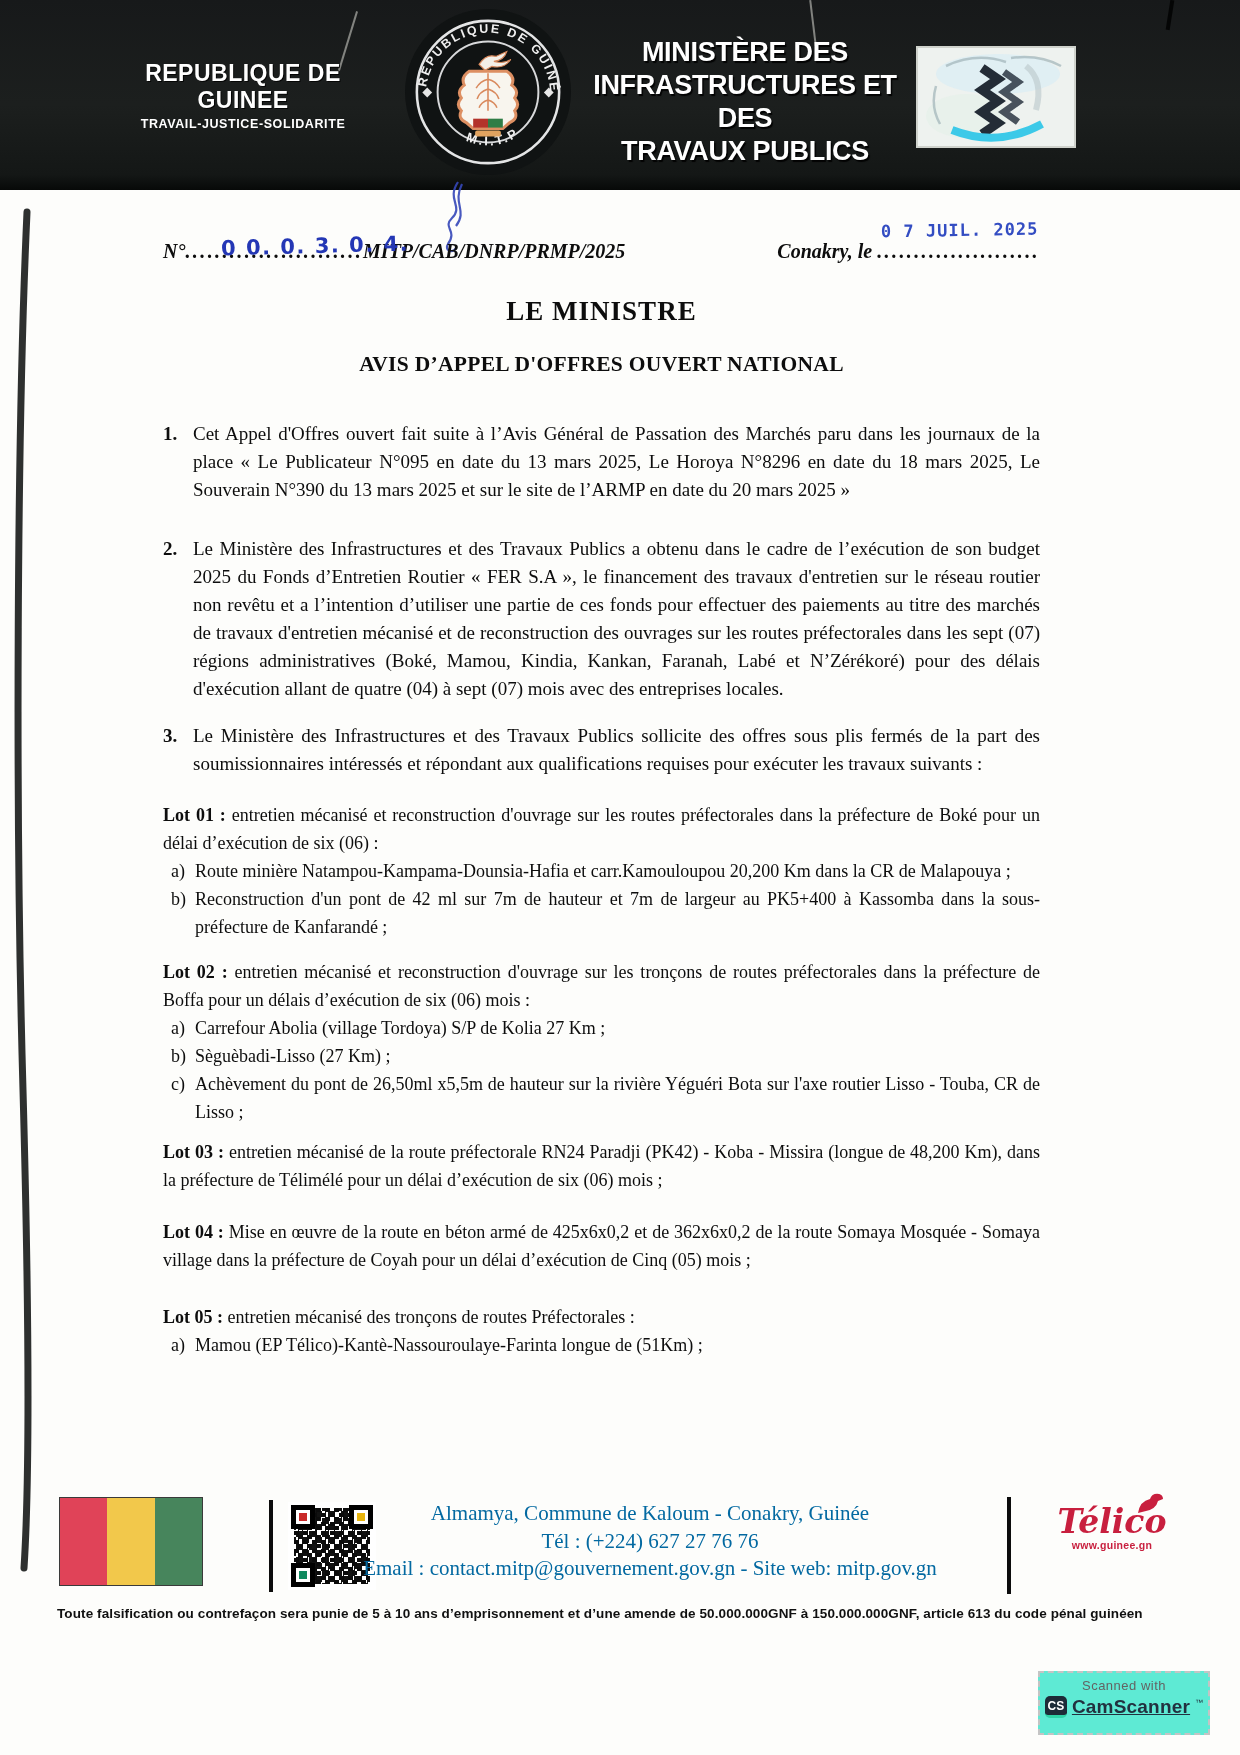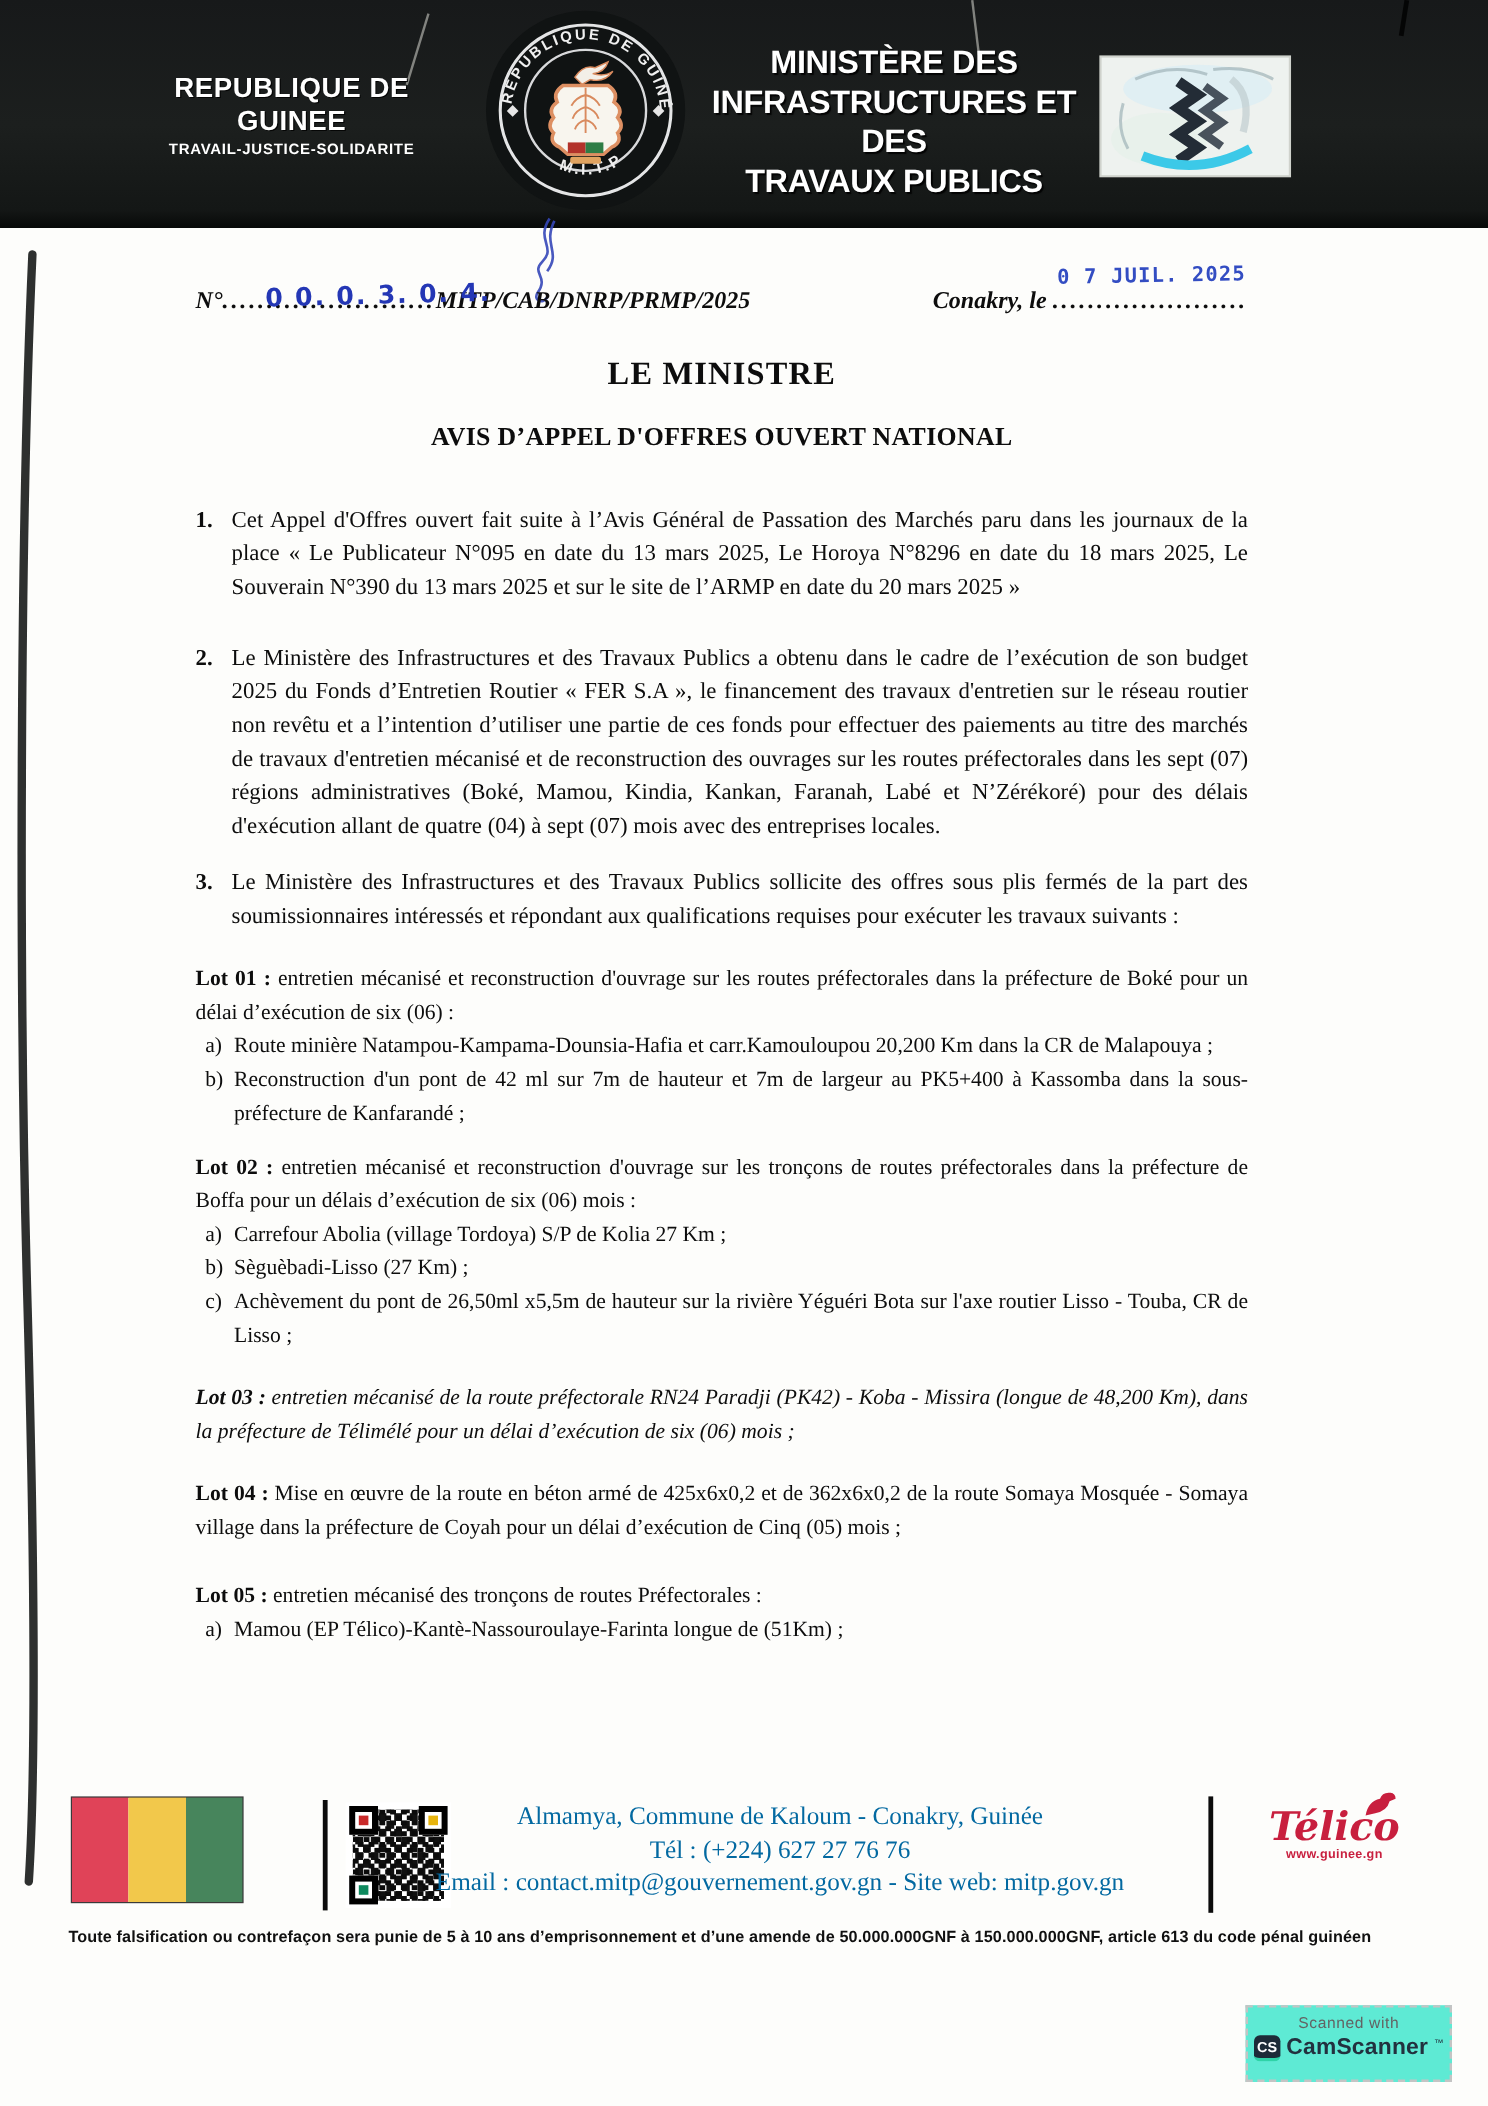--- a/index.html
+++ b/index.html
@@ -54,21 +54,21 @@
   .para { display:flex; font-size:19px; line-height:28px; }
   .para .num { flex:none; width:30px; font-weight:bold; }
   .para .ptext { flex:1; text-align:justify; }
   .p2 { margin-top:31px; } .p3 { margin-top:19px; }
   .lot { font-size:18px; line-height:28px; }
   .lot-head { text-align:justify; }
   .lot-label { font-weight:bold; }
   .lot-item { display:flex; }
   .lot-item .marker { flex:none; width:32px; padding-left:8px; }
   .lot-item .itext { flex:1; text-align:justify; }
-  .lot1 { margin-top:23px; } .lot2 { margin-top:17px; } .lot3 { margin-top:24px;font-style:italic; }
+  .lot1 { margin-top:23px; } .lot2 { margin-top:17px; } .lot3 { margin-top:12px; }
   .lot4 { margin-top:24px; } .lot5 { margin-top:29px; }
 
   
   .flag { position:absolute; left:60px; top:1498px; width:142px; height:87px;
     display:flex; box-shadow:0 0 0 1px #3a3a3a; }
   .flag div { flex:1; }
   .fbar { position:absolute; width:4px; background:#0c0c0c; }
   .fbar1 { left:269px; top:1500px; height:92px; }
   .fbar2 { left:1007px; top:1497px; height:97px; }
   .qr { position:absolute; left:288px; top:1502px; width:88px; height:88px; background:#fff; }
@@ -96,21 +96,21 @@
 
   
   .camscanner { position:absolute; left:1038px; top:1671px; width:172px; height:64px;
     background:#5eead4; border:2px dashed #c4c4c4; text-align:center; padding-top:5px;
     font-family:"Liberation Sans",sans-serif; }
   .cs-line1 { font-size:13px; color:#636363; letter-spacing:.5px; }
   .cs-line2 { display:flex; align-items:center; justify-content:center; gap:5px; margin-top:3px; }
   .cs-badge { display:inline-flex; align-items:center; justify-content:center;
     width:22px; height:22px; background:#1d2b38; color:#fff; font-weight:bold; font-size:12px;
     border-radius:5px; border-bottom:3px solid #2fd3a7; }
-  .cs-name { font-size:19px; font-weight:bold; color:#22313f; letter-spacing:.2px; }
+  .cs-name { font-size:19px; font-weight:bold; color:#22313f; letter-spacing:.2px;text-decoration:underline; }
   .cs-tm { font-size:8px; color:#22313f; align-self:flex-start; margin-top:2px; }
 
   .left-artifact { position:absolute; left:0; top:200px; }
 </style>
 </head>
 <body>
 
 <div class="page">
 
   <div class="banner">

